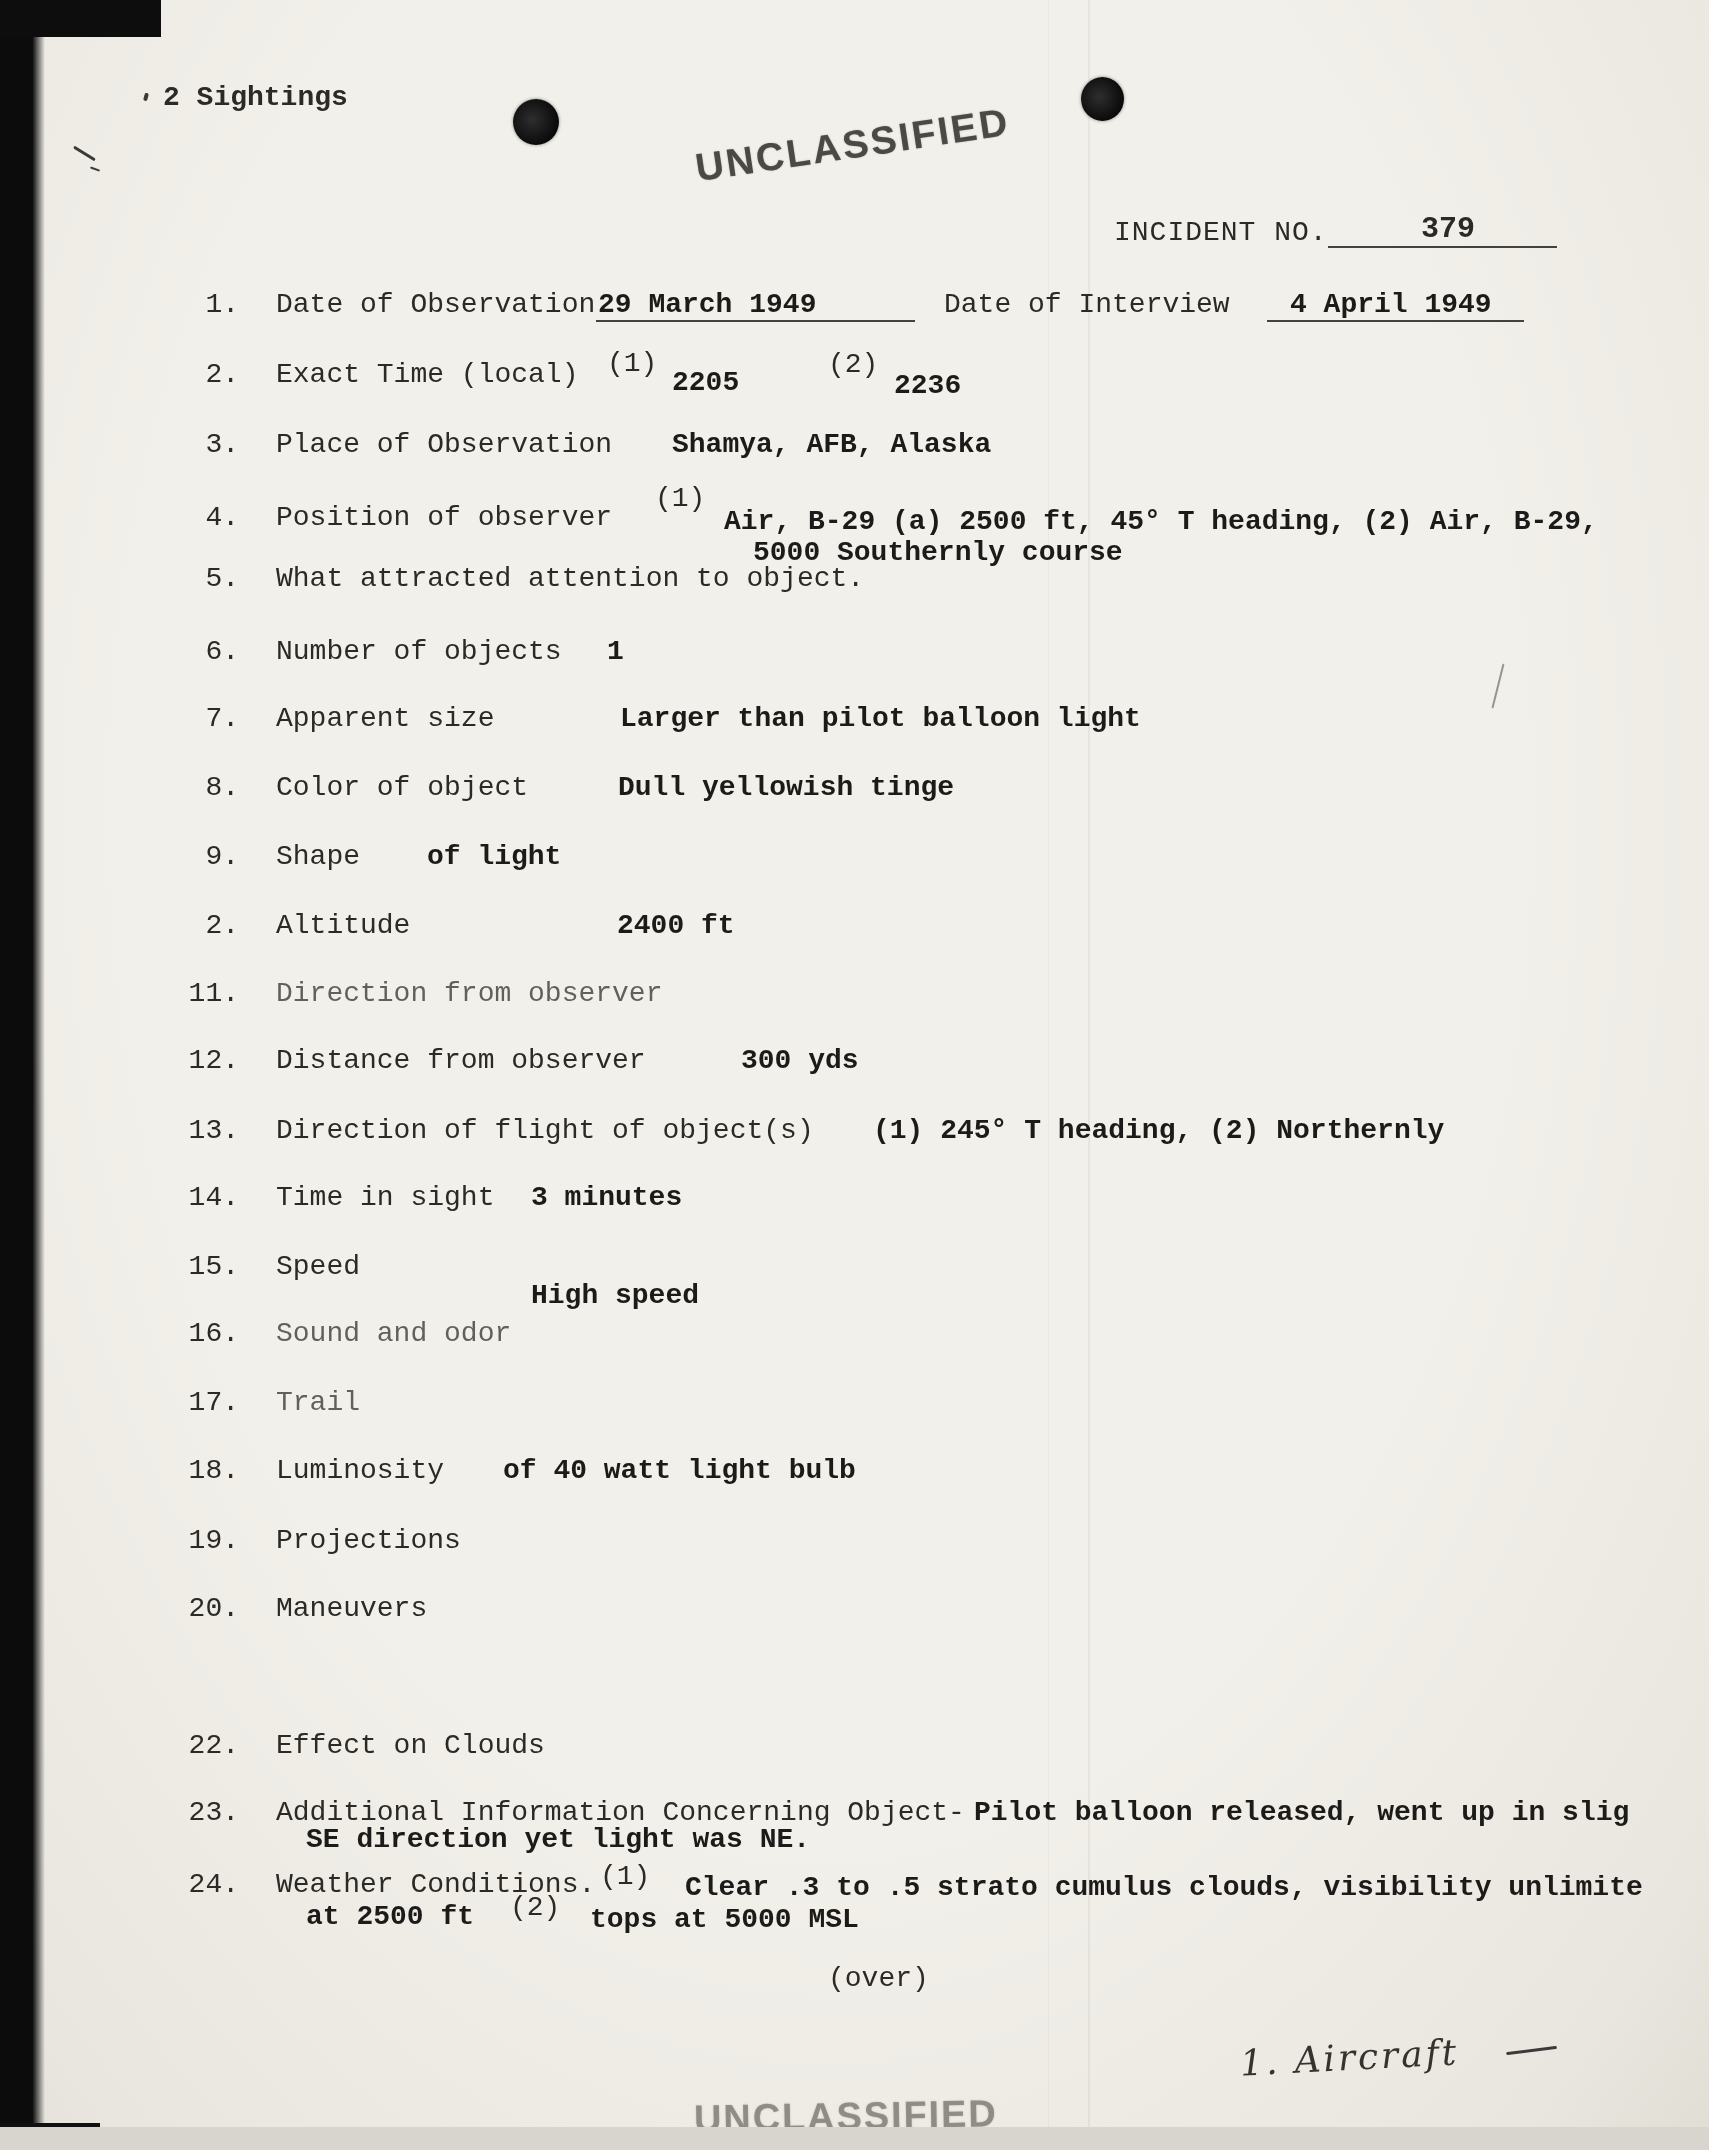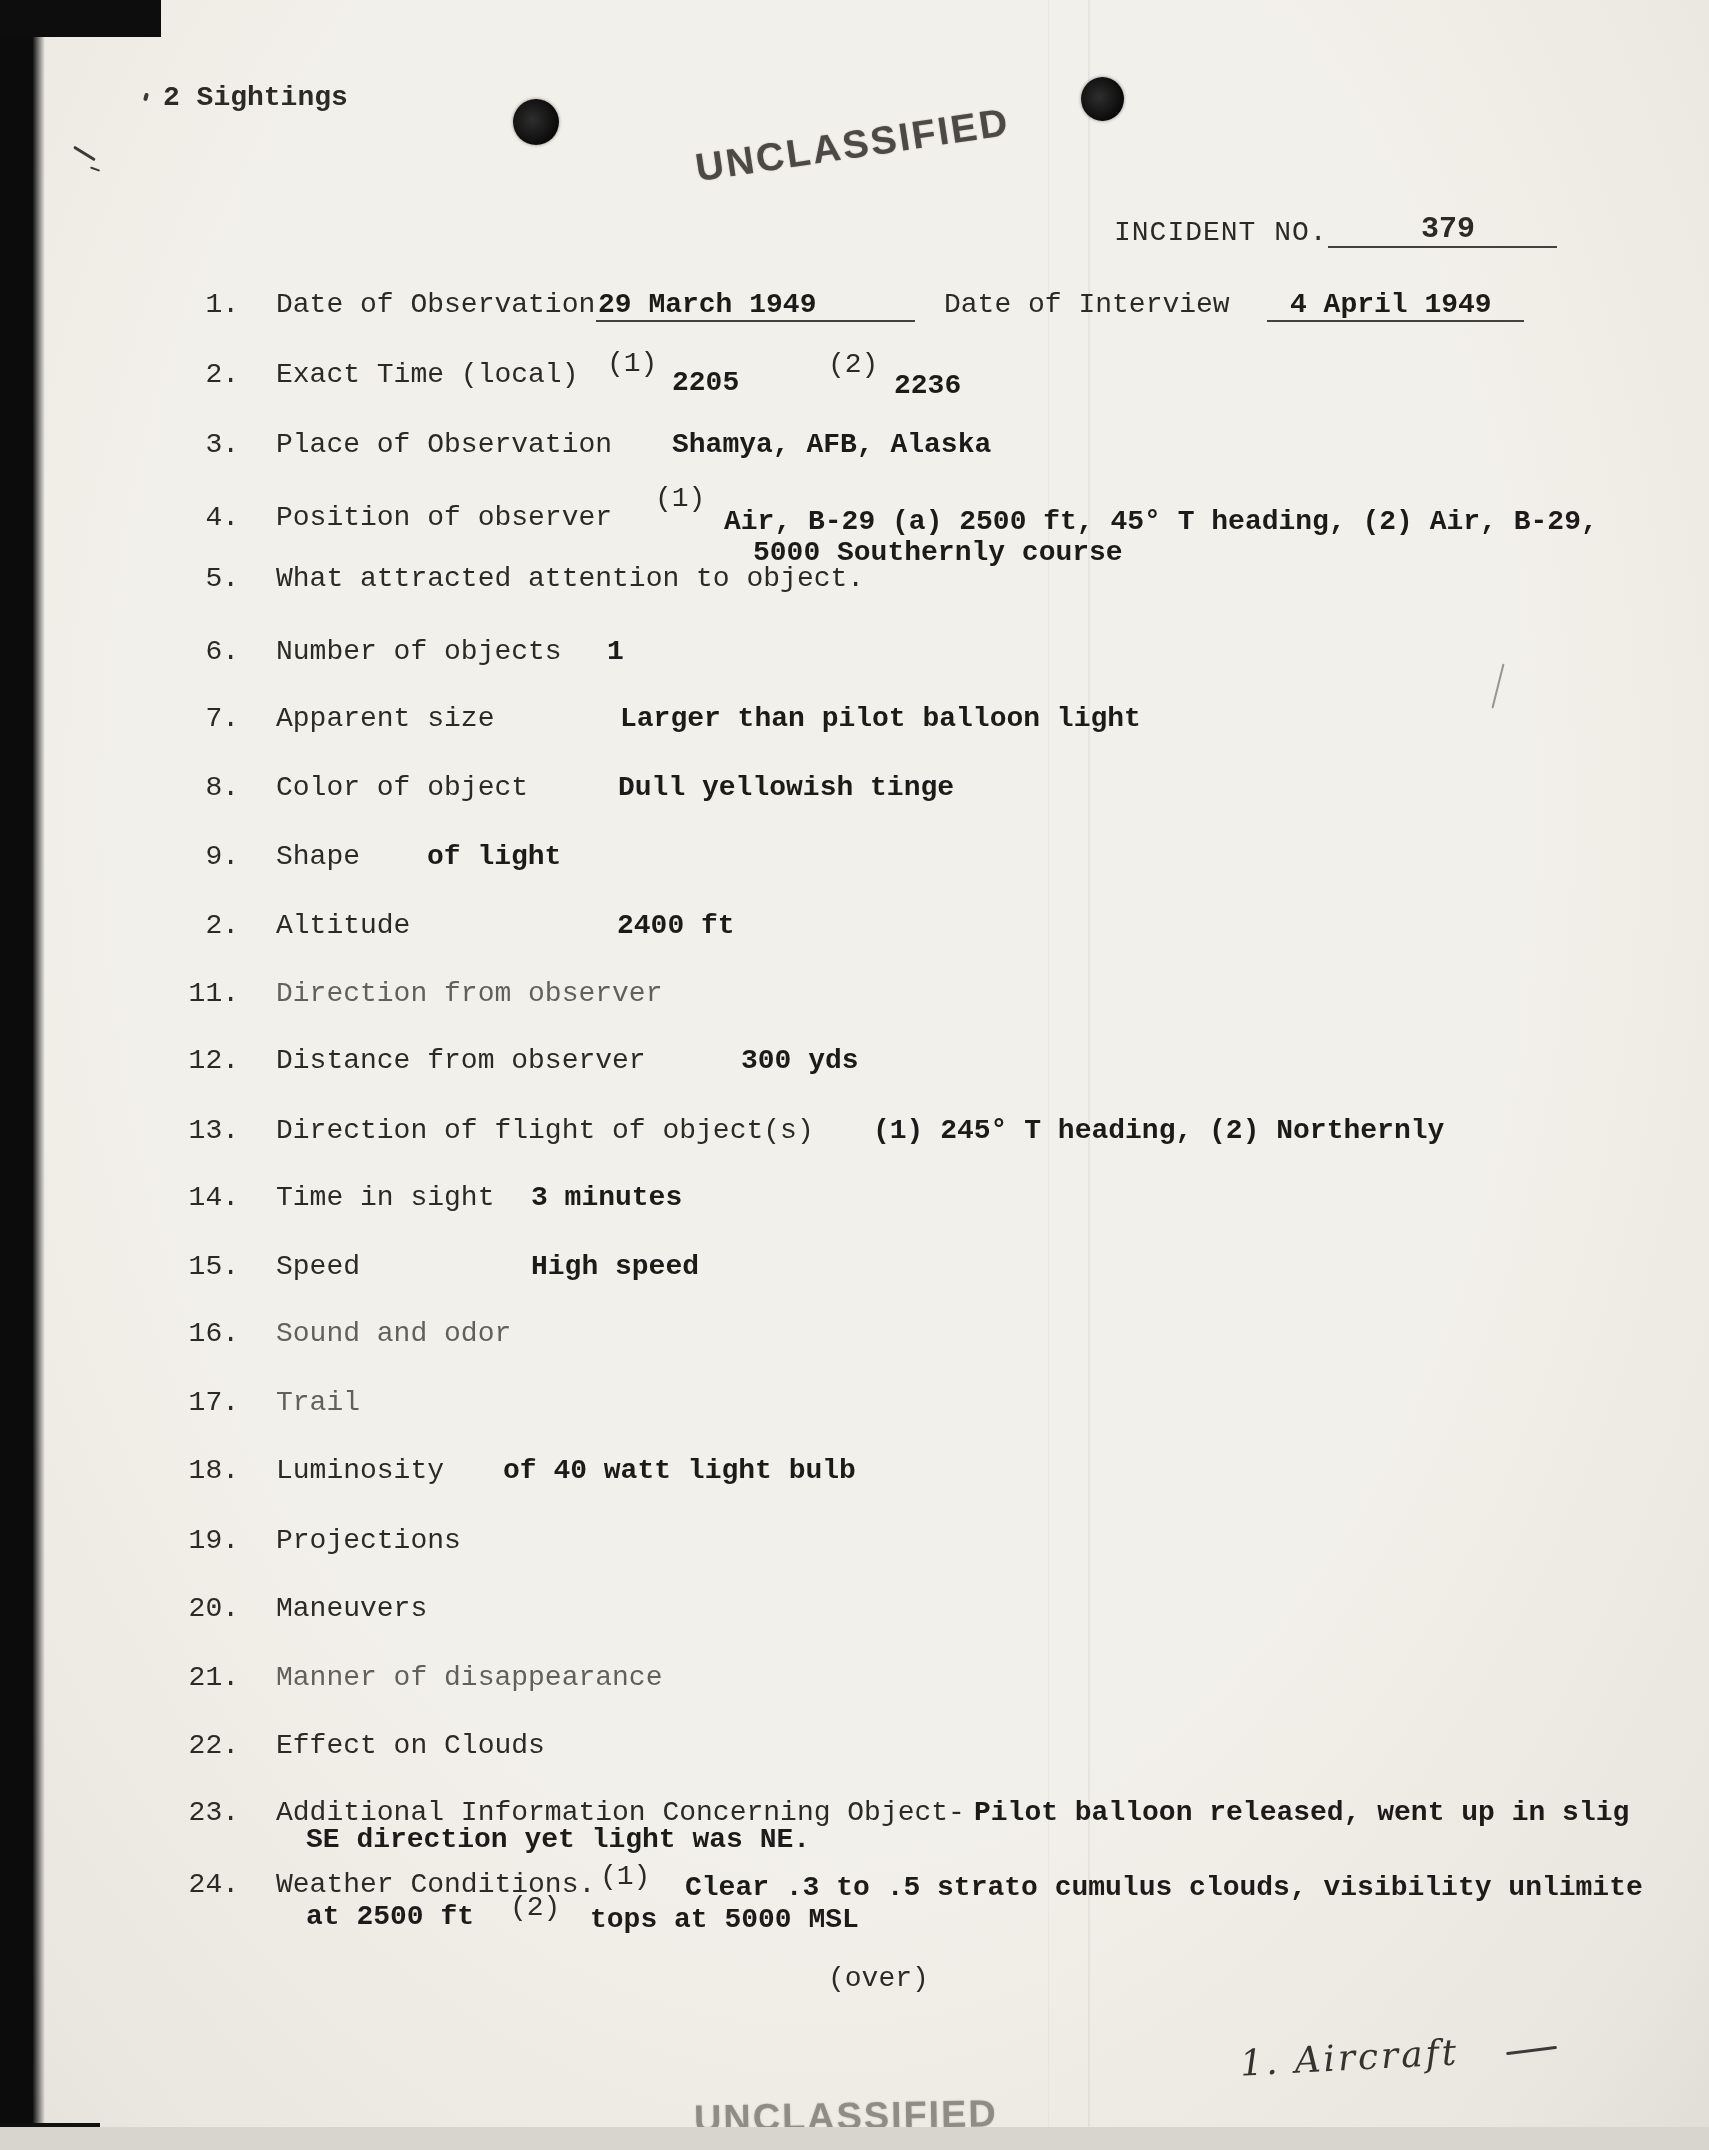--- a/index.html
+++ b/index.html
@@ -160,21 +160,21 @@
 
   <div class="row typed" style="top:1182px;padding-left:44px;">
     <span class="num">14.</span>
     <span class="label">Time in sight</span>
     <span class="value" style="left:531px;">3 minutes</span>
   </div>
 
   <div class="row typed" style="top:1251px;">
     <span class="num">15.</span>
     <span class="label">Speed</span>
-    <span class="value" style="left:531px;">High speed</span>
+    <span class="value" style="left:531px;margin-top:29px;">High speed</span>
   </div>
 
   <div class="row typed" style="top:1318px;">
     <span class="num">16.</span>
     <span class="label faded">Sound and odor</span>
   </div>
 
   <div class="row typed" style="top:1387px;">
     <span class="num">17.</span>
     <span class="label faded">Trail</span>
@@ -189,24 +189,20 @@
   <div class="row typed" style="top:1525px;">
     <span class="num">19.</span>
     <span class="label">Projections</span>
   </div>
 
   <div class="row typed" style="top:1593px;">
     <span class="num">20.</span>
     <span class="label">Maneuvers</span>
   </div>
 
-  <div class="row typed" style="top:1662px;">
-    <span class="num">21.</span>
-    <span class="label faded">Manner of disappearance</span>
-  </div>
 
   <div class="row typed" style="top:1730px;">
     <span class="num">22.</span>
     <span class="label">Effect on Clouds</span>
   </div>
 
   <div class="row typed" style="top:1797px;">
     <span class="num">23.</span>
     <span class="label">Additional Information Concerning Object-</span>
     <span class="value" style="left:306px;top:27px;">SE direction yet light was NE.</span>

